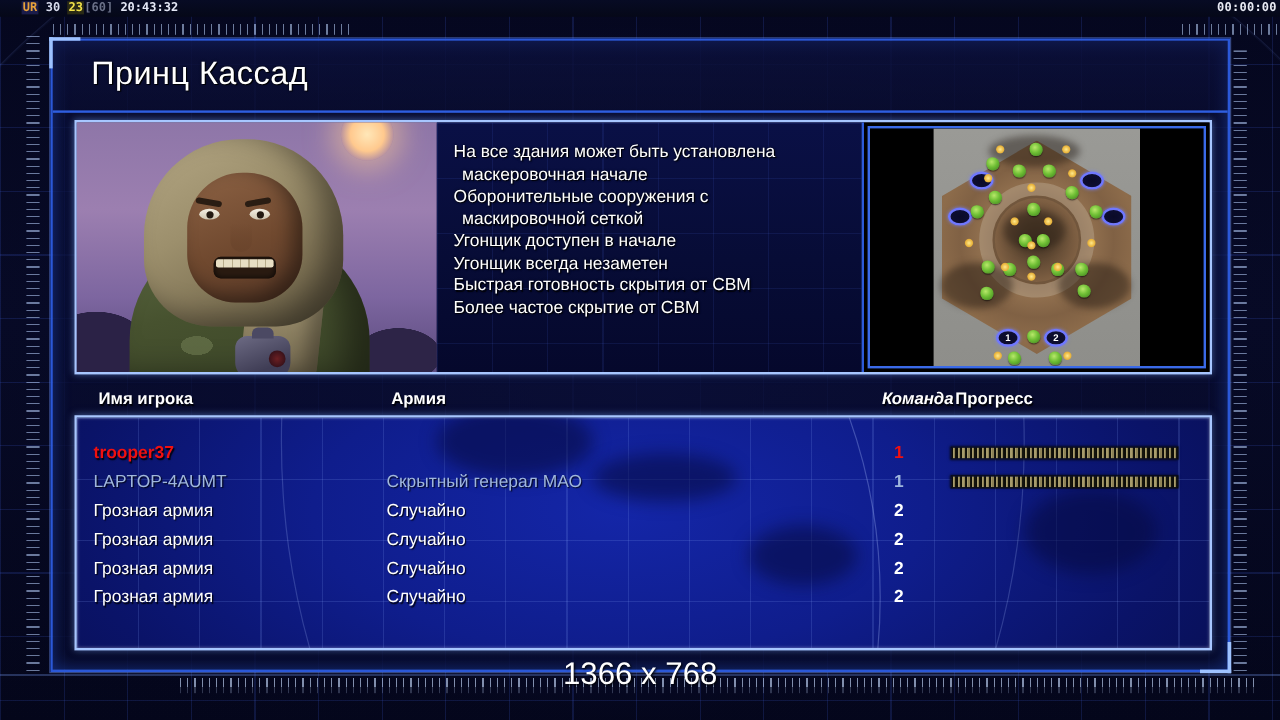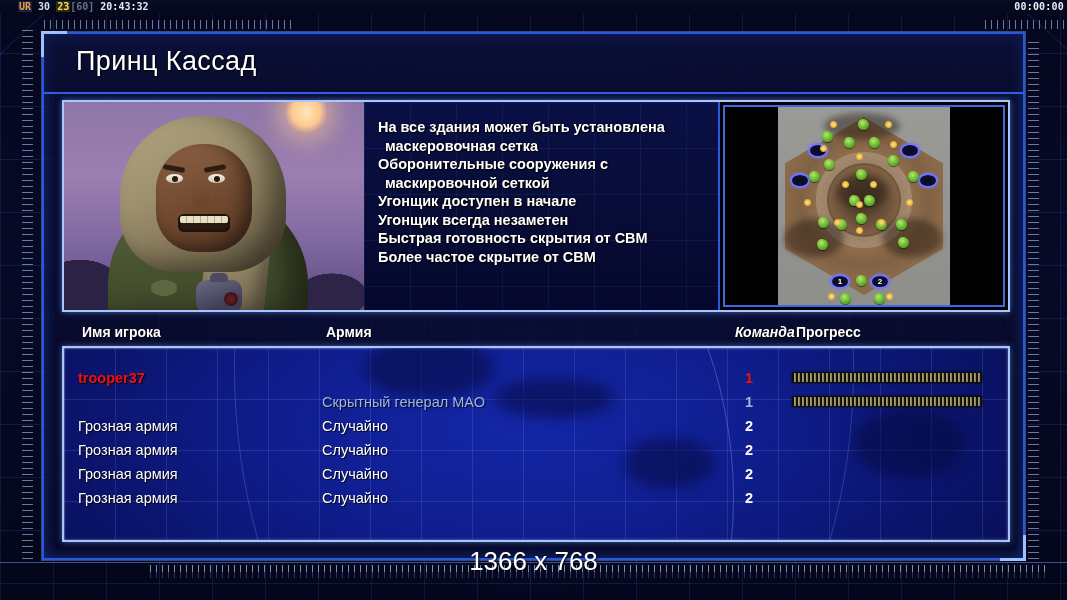--- a/index.html
+++ b/index.html
@@ -182,21 +182,21 @@
     overflow:hidden;
   }
   #infoblock::before{
     content:""; position:absolute; inset:0;
     background-image:
       repeating-linear-gradient(to right, rgba(70,100,220,0.13) 0 1px, rgba(0,0,0,0) 1px 46px),
       repeating-linear-gradient(to bottom, rgba(70,100,220,0.13) 0 1px, rgba(0,0,0,0) 1px 46px);
   }
   #infolist{ position:relative; }
   #infolist li{
-    list-style:none; color:#ffffff; font-size:14.5px; font-weight:bold;
+    list-style:none; color:#ffffff; font-size:14.5px; font-weight:normal;
     line-height:18.5px; white-space:nowrap;
     text-shadow:1px 1px 1px rgba(0,0,0,0.95), 0 0 2px rgba(0,0,0,0.8);
   }
   #infolist li.indent{ padding-left:7px; }
 
   
   #minimapwrap{
     flex:0 0 290px; position:relative;
     border-left:2px solid #2d5ad8;
     background:#000;
@@ -388,21 +388,21 @@
             <div class="s-mouth">
               <div class="s-teeth"></div>
             </div>
           </div>
           <div class="s-kettle"></div>
         </div>
 
         <div id="infoblock">
           <ul id="infolist">
             <li>На все здания может быть установлена</li>
-            <li class="indent">маскеровочная сетка</li>
+            <li class="indent">маскеровочная начале</li>
             <li>Оборонительные сооружения с</li>
             <li class="indent">маскировочной сеткой</li>
             <li>Угонщик доступен в начале</li>
             <li>Угонщик всегда незаметен</li>
             <li>Быстрая готовность скрытия от СВМ</li>
             <li>Более частое скрытие от СВМ</li>
           </ul>
         </div>
 
         <div id="minimapwrap">
@@ -481,20 +481,21 @@
 
         <div class="row" style="top:18px;">
           <div class="cell name c-red">trooper37</div>
           <div class="cell team c-team-red">1</div>
           <div class="cell prog">
               <div class="pbar"></div>
             </div>
         </div>
 
         <div class="row" style="top:42px;">
+          <div class="cell name c-blue">LAPTOP-4AUMT</div>
           <div class="cell army c-blue">Скрытный генерал МАО</div>
           <div class="cell team c-team-blue">1</div>
           <div class="cell prog">
               <div class="pbar"></div>
             </div>
         </div>
 
         <div class="row" style="top:66px;">
           <div class="cell name c-white">Грозная армия</div>
           <div class="cell army c-white">Случайно</div>

